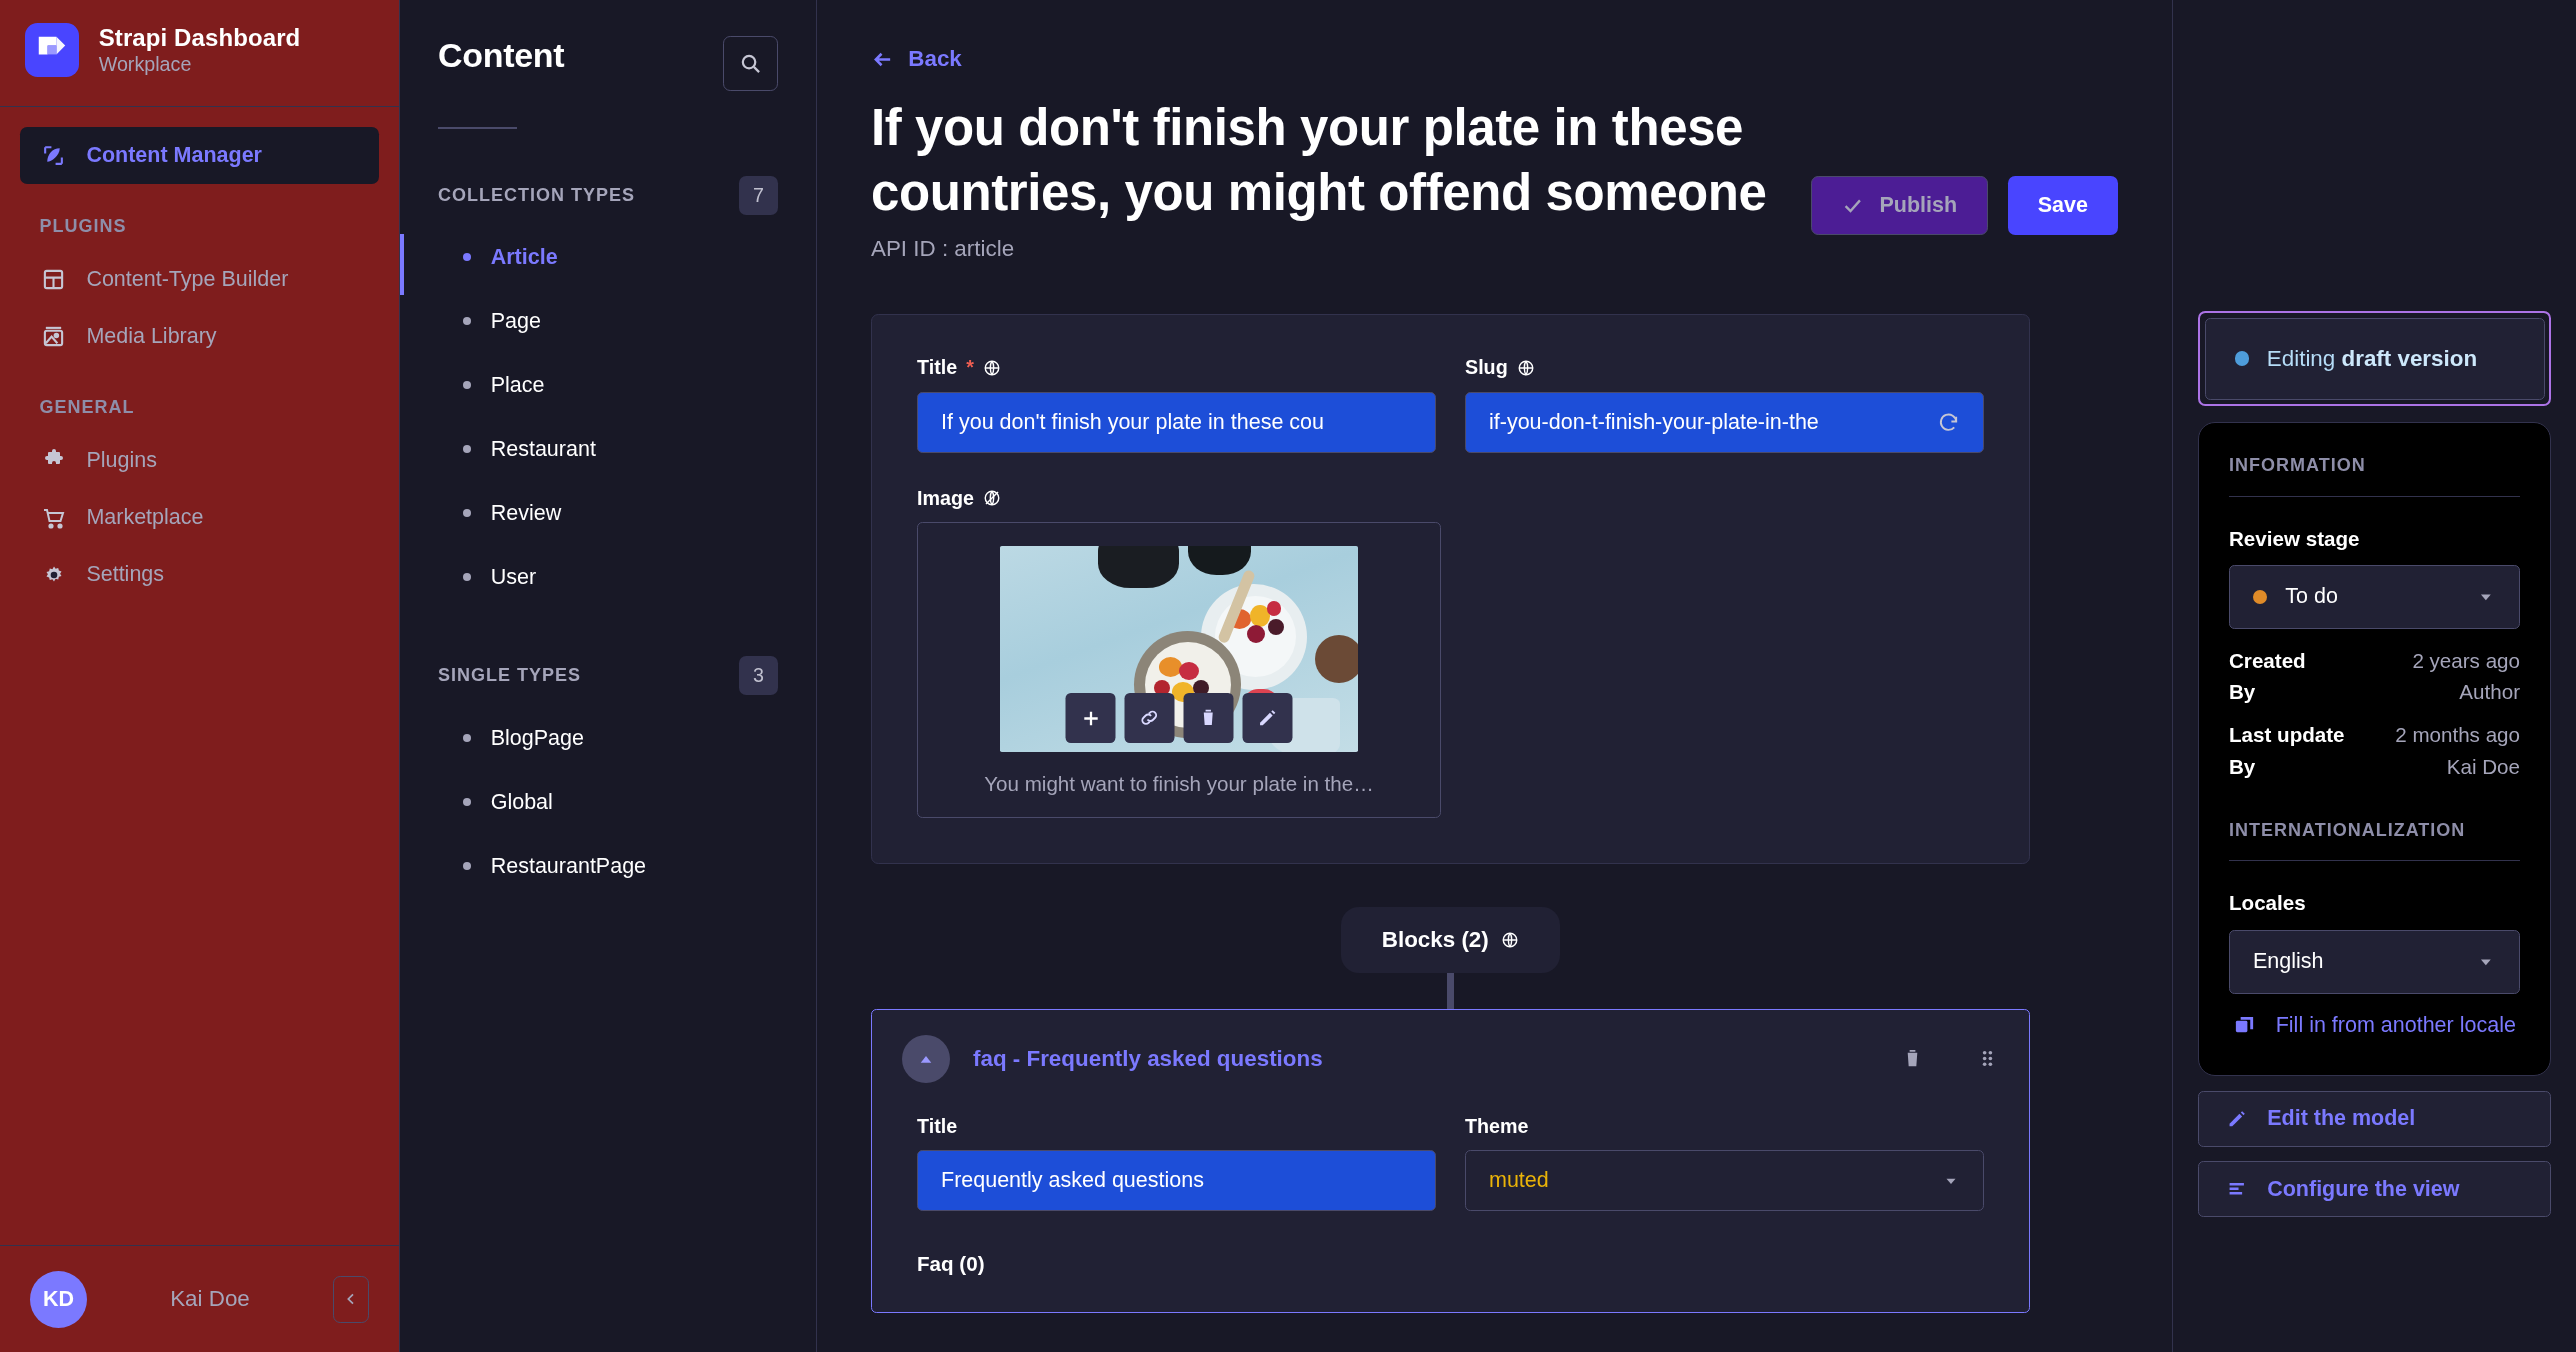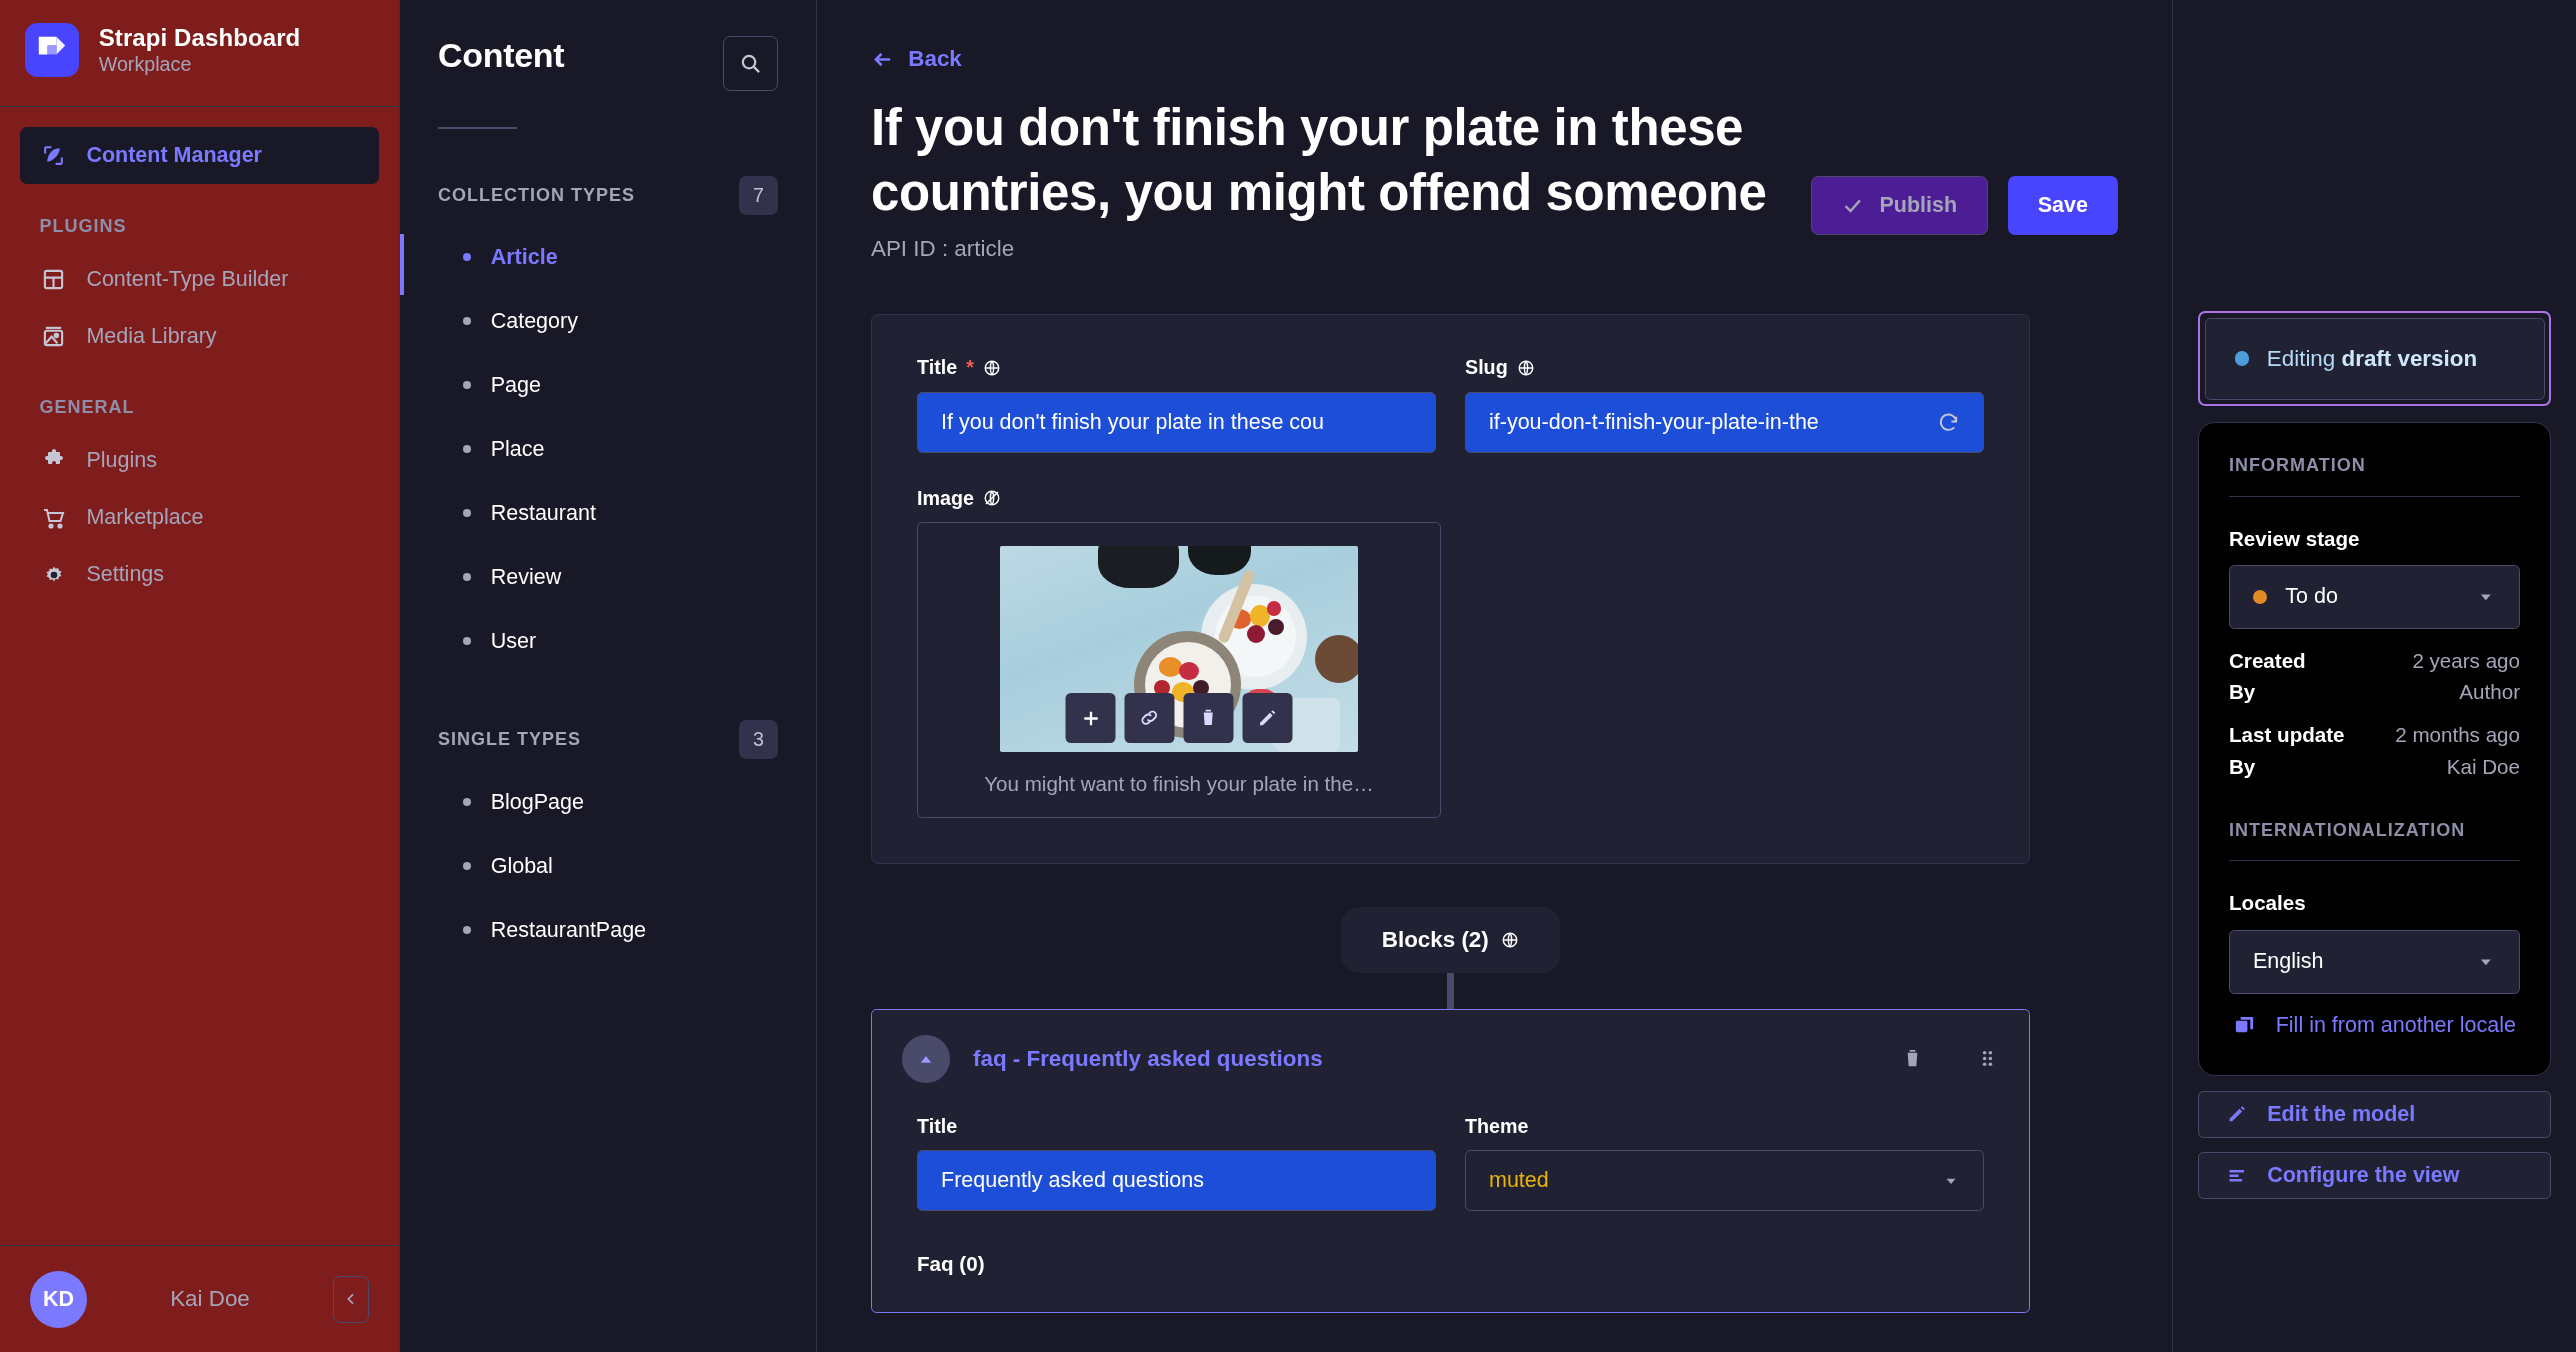--- a/index.html
+++ b/index.html
@@ -230,21 +230,21 @@
   .meta-row.tight { margin-top: 7.2px; }
   .meta-k { font-size: 20.6px; font-weight: bold; color: #ffffff; }
   .meta-v { font-size: 20.6px; color: #a5a5ba; }
   .fill-locale {
     display: flex; align-items: center; gap: 16px; margin-top: 18px;
     color: #7b79ff; font-size: 21.5px; cursor: pointer; padding-left: 3.6px;
   }
   .fill-locale .fl-text { flex: 1 1 auto; text-align: center; line-height: 1.3; }
 
   .rp-btn {
-    margin-top: 14.3px; height: 47px; border: 0.9px solid #4a4a6a; border-radius: 5.4px;
+    margin-top: 14.3px; height: 56px; border: 0.9px solid #4a4a6a; border-radius: 5.4px;
     background: #212134; display: flex; align-items: center; gap: 19.7px;
     padding: 0 27px; color: #7b79ff; font-size: 21.5px; font-weight: bold; cursor: pointer;
   }
   .ic { display: inline-flex; align-items: center; justify-content: center; }
 </style>
 </head>
 <body>
 
 <div class="app">
 
@@ -355,24 +355,20 @@
     <div class="clist-rule"></div>
 
     <div class="grp-head">
       <span class="grp-title">COLLECTION TYPES</span>
       <span class="grp-badge">7</span>
     </div>
     <div class="active-bar" style="top:234px;height:61px;"></div>
     <div class="ct-item active">
       <span class="dot"></span>
       <span>Article</span>
-    </div>
-    <div class="ct-item">
-      <span class="dot"></span>
-      <span>Category</span>
     </div>
     <div class="ct-item">
       <span class="dot"></span>
       <span>Page</span>
     </div>
     <div class="ct-item">
       <span class="dot"></span>
       <span>Place</span>
     </div>
     <div class="ct-item">

